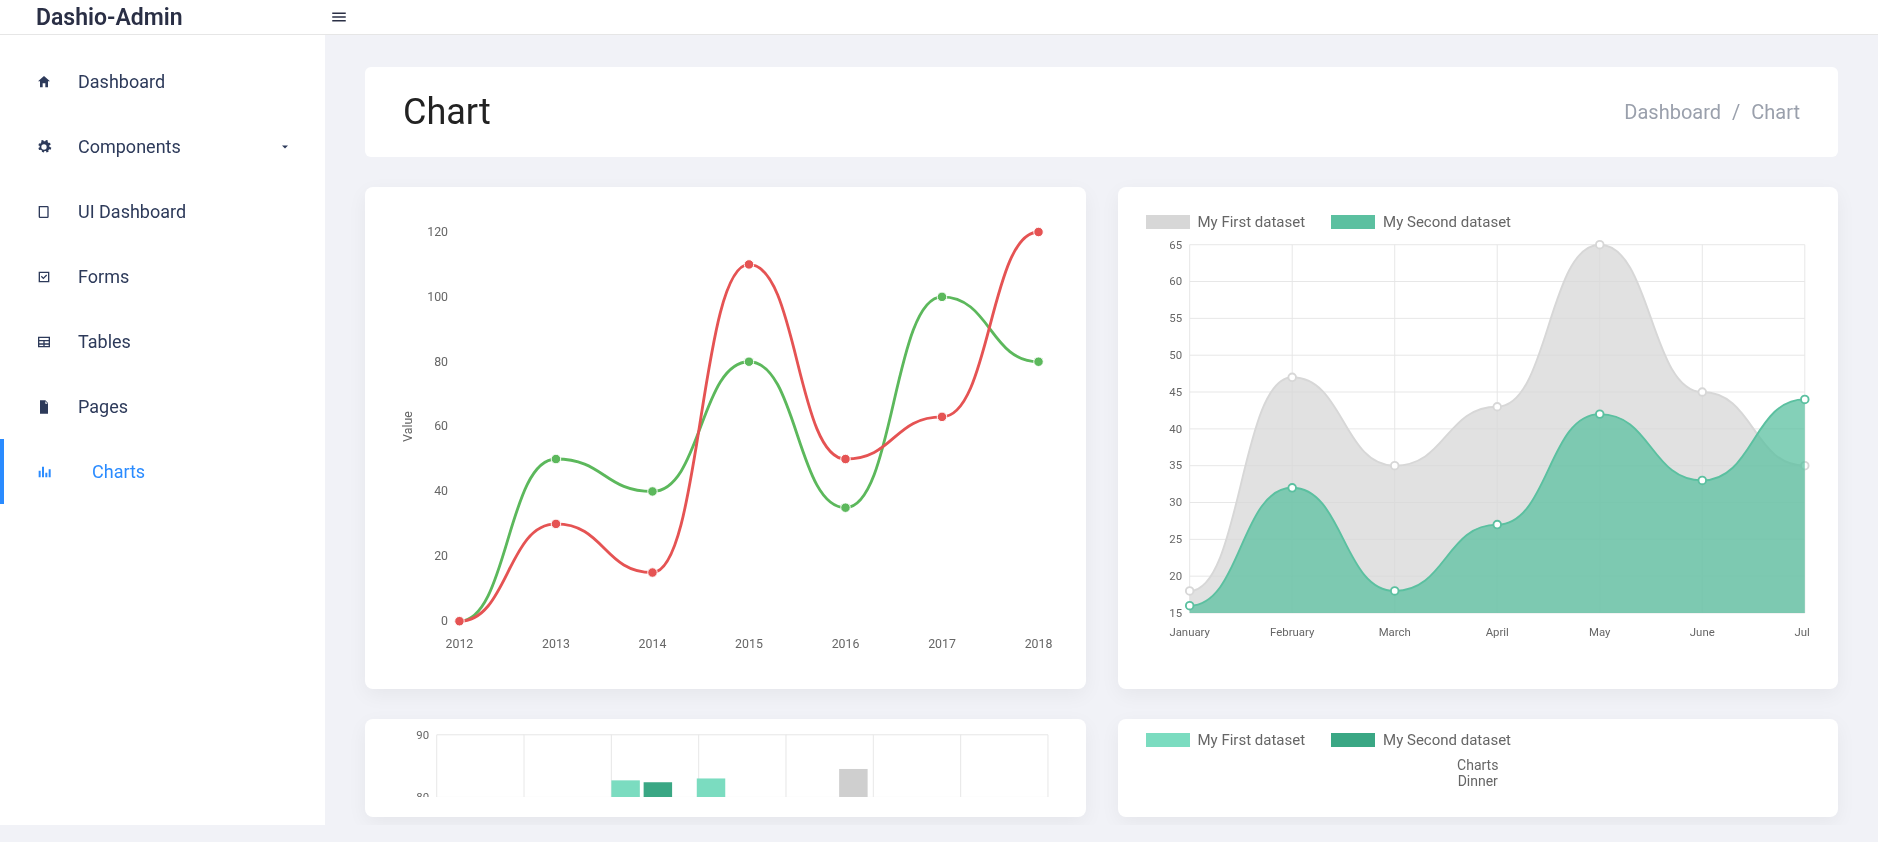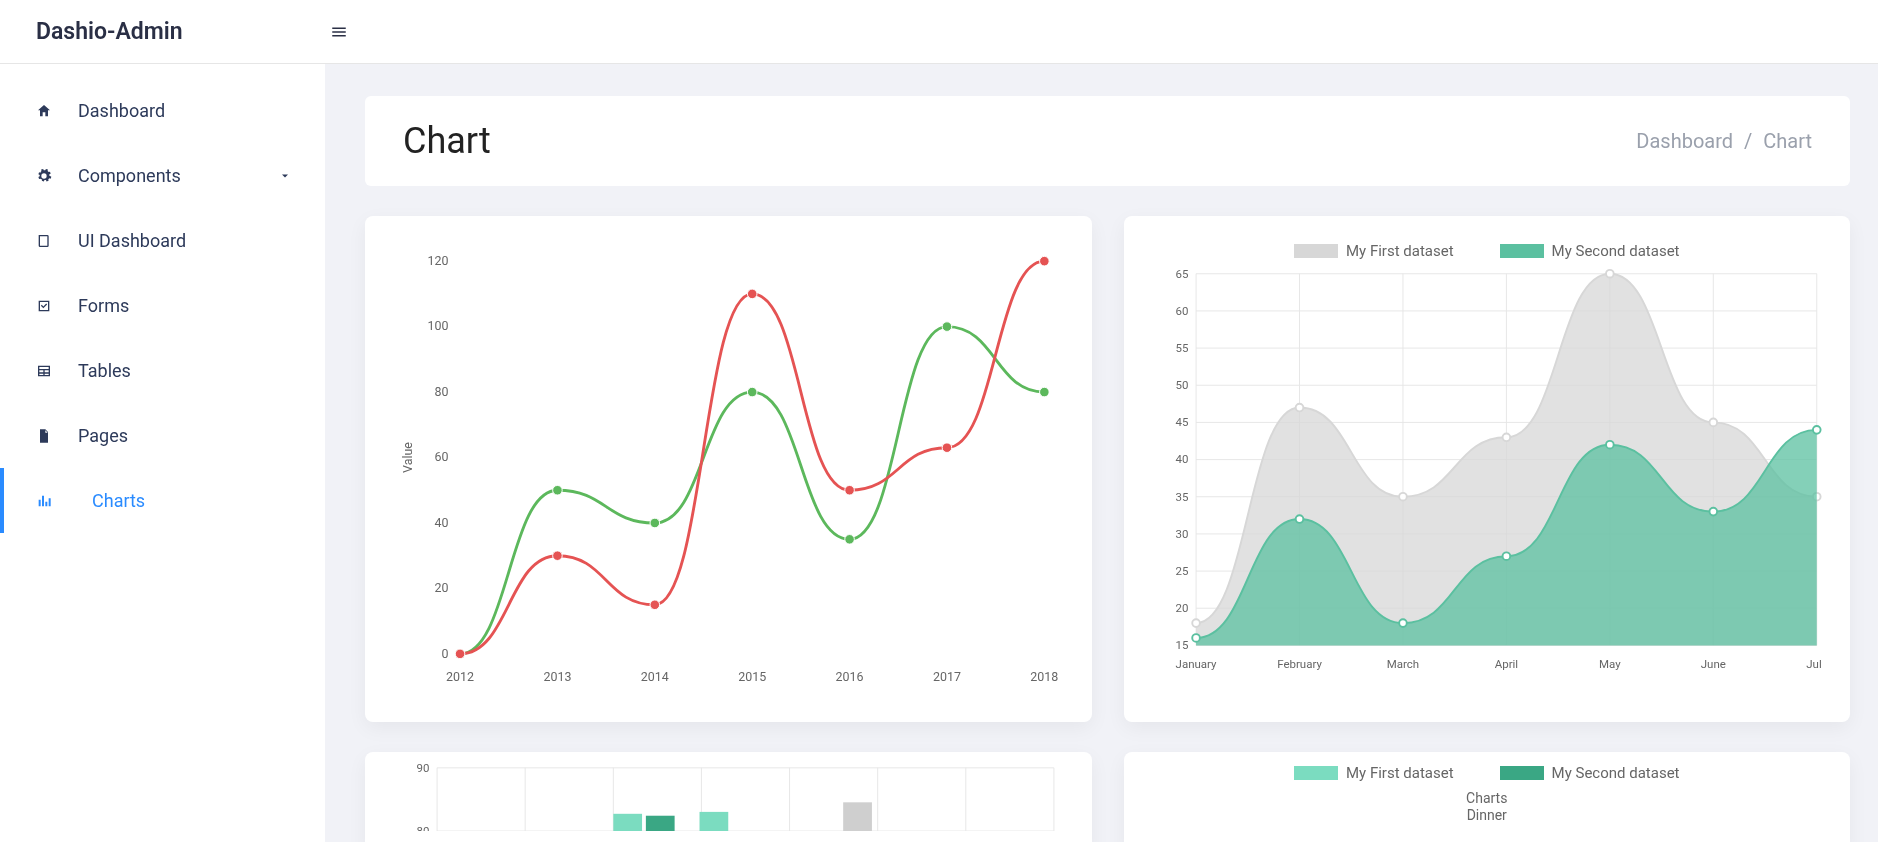--- a/index.html
+++ b/index.html
@@ -6,21 +6,21 @@
   body {
     font-family: -apple-system, BlinkMacSystemFont, "Segoe UI", Roboto, "Helvetica Neue", Arial, sans-serif;
     background: #f1f2f7;
     color: #333;
     width: 1878px;
     height: 842px;
     overflow: hidden;
   }
   
   .topbar {
-    height: 64px;
+    height: 35px;
     background: #fff;
     border-bottom: 1px solid #e6e6e6;
     display: flex;
     align-items: center;
     width: 100%;
   }
   .brand {
     width: 325px;
     padding-left: 36px;
     font-size: 23px;
@@ -55,21 +55,21 @@
   .nav-item.active { color:#2a8bff;gap:36px; }
   .nav-item.active .icon { color:#2a8bff; }
   .nav-item.active::before {
     content:""; position:absolute; left:0; top:0; bottom:0; width:4px; background:#2a8bff;
   }
   .nav-item .chev { position:absolute; right:34px; color:#2d3a5a; }
   .nav-item .chev svg { width:12px; height:12px; }
 
   .main {
     flex:1;
-    padding: 32px 28px 0 40px;
+    padding: 32px 40px 0 40px;
     overflow:hidden;
   }
   .page-header {
     background:#fff;
     border-radius:6px;
     padding: 24px 38px;
     display:flex;
     align-items:center;
     justify-content: space-between;
     margin-bottom: 30px;
@@ -81,21 +81,21 @@
   .row { display:flex; gap: 32px; }
   .card {
     background:#fff;
     border-radius:8px;
     box-shadow: 0 6px 20px rgba(0,0,0,0.05);
     padding: 26px 28px 20px;
   }
   .card.half { flex:1 1 0; min-width:0; }
   svg.chart { width:100%; display:block; }
 
-  .legend { display:flex; gap:46px; justify-content:center; align-items:center; font-size:15px; color:#666; margin-bottom:8px;}
+  .legend { display:flex; gap:26px; justify-content:flex-start; align-items:center; font-size:15px; color:#666; margin-bottom:8px;}
   .legend .swatch { width:44px; height:14px; display:inline-block; margin-right:8px; vertical-align:middle;}
   .legend .item { display:flex; align-items:center; }
 
   .row2 { margin-top:30px; }
   .radar-labels { text-align:center; font-size:14px; color:#666; line-height:1.2; }
 </style>
 </head>
 <body>
 
 <div class="topbar">

